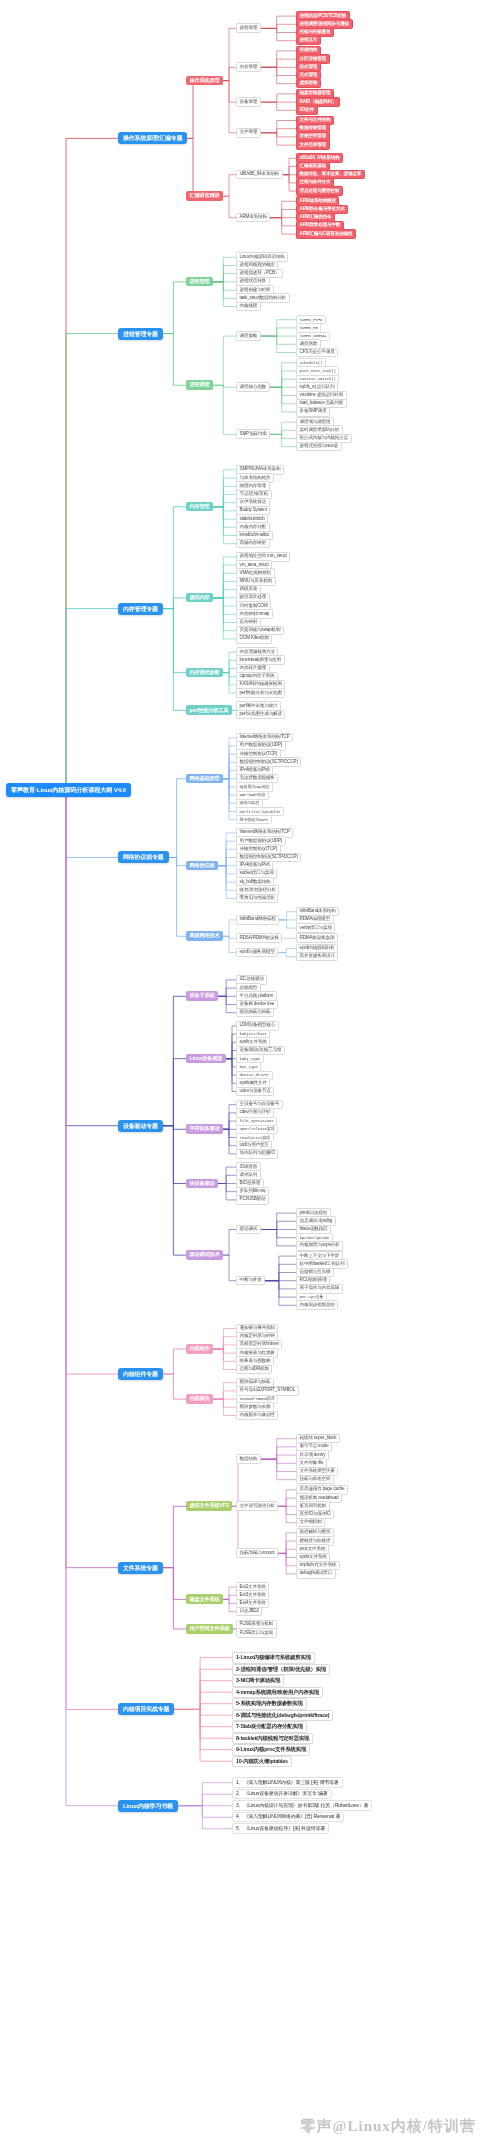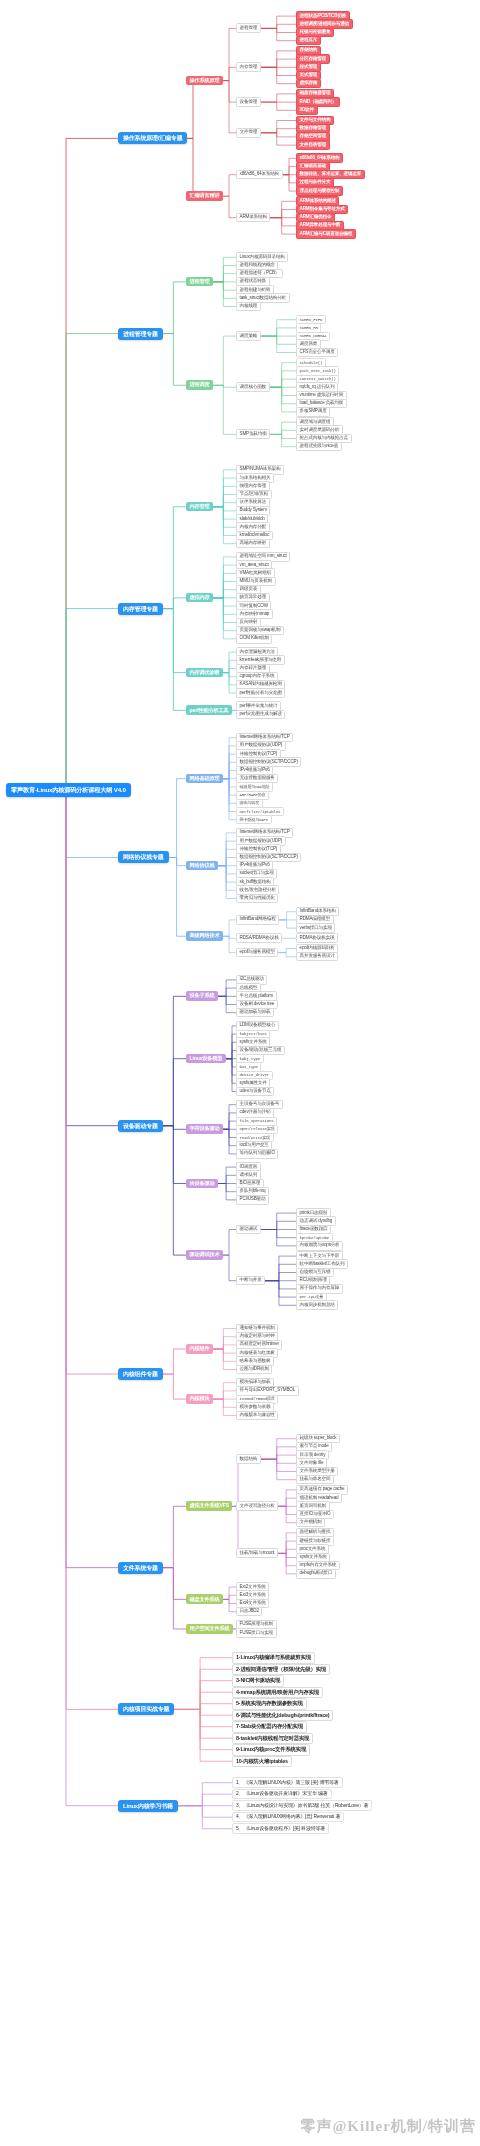--- a/index.html
+++ b/index.html
@@ -580,14 +580,14 @@
       <div class="node n-item" style="left: 232px; top: 1755.7px;">10·内核防火墙iptables</div>
       <div class="node n-l1" style="left: 118px; top: 1703.45px;">内核项目实战专题</div>
       <div class="node n-book" style="left: 232px; top: 1777.2px;">1、《深入理解LINUX内核》第三版 [美] 博韦等著</div>
       <div class="node n-book" style="left: 232px; top: 1788.7px;">2、《Linux设备驱动开发详解》宋宝华 编著</div>
       <div class="node n-book" style="left: 232px; top: 1800.2px;">3、《Linux内核设计与实现》原书第3版 拉芙（RobertLove）著</div>
       <div class="node n-book" style="left: 232px; top: 1811.7px;">4、《深入理解LINUX网络内幕》[意] Renvenuti 著</div>
       <div class="node n-book" style="left: 232px; top: 1823.2px;">5、《Linux设备驱动程序》[美] 科波特等著</div>
       <div class="node n-l1" style="left: 118px; top: 1799.7px;">Linux内核学习书籍</div>
       <div class="node n-root" style="left: 6px; top: 783px;">零声教育-Linux内核源码分析课程大纲 V4.0</div>
     </div>
-  <div class="watermark">零声@Killer机制/特训营</div>
+  <div class="watermark">零声@Linux内核/特训营</div>
 </div>
 
 </body></html>

